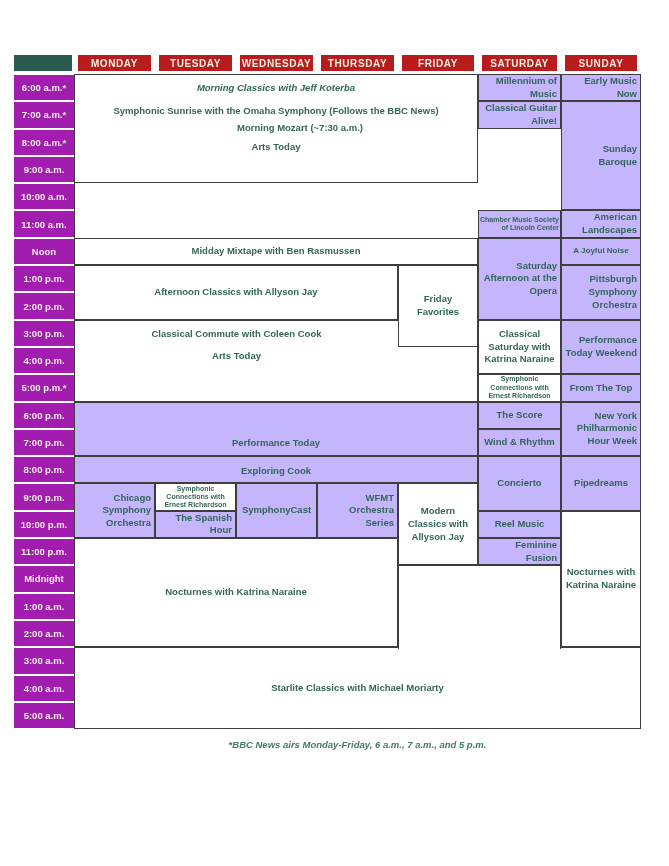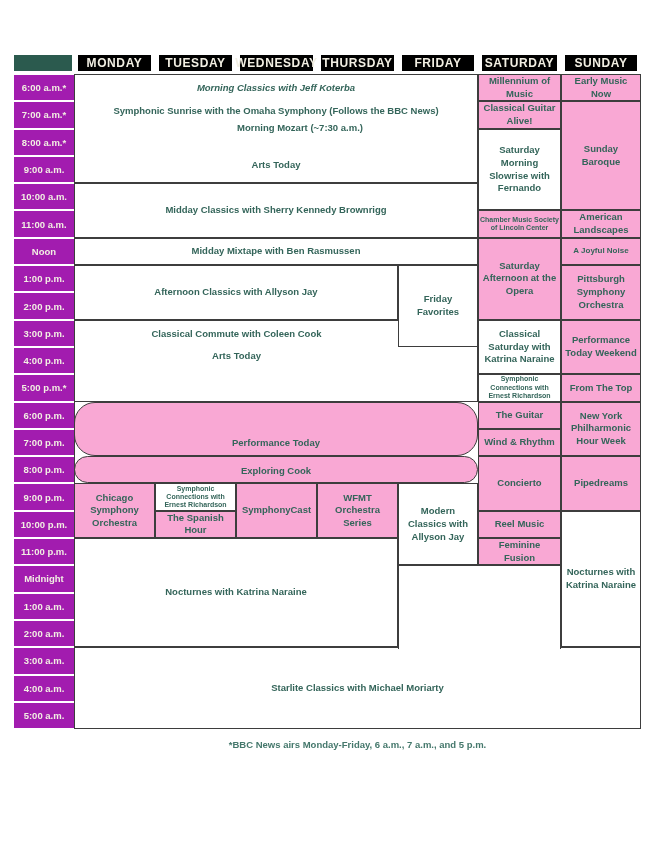--- a/index.html
+++ b/index.html
@@ -9,59 +9,59 @@
     -webkit-font-smoothing:antialiased;
   }
   .schedule{
     position:absolute;left:14px;top:55px;
     display:grid;
     grid-template-columns:60px 81px 81px 81px 81px 80px 83px 80px;
     grid-template-rows:19px repeat(24,27.3px);
   }
   
   .day-header{
-    background:#000000;color:#f2efe3;font-weight:bold;font-size:12px;
+    background:#b91c1c;color:#f2efe3;font-weight:bold;font-size:10px;
     letter-spacing:.6px;display:flex;align-items:center;justify-content:center;
     margin:0 4px 3px 4px;
   }
   .corner{background:#2b5a4e;margin:0 2px 3px 0;}
   .time-cell{
     background:#a21caf;color:#f2efe3;font-weight:bold;font-size:9.5px;
     display:flex;align-items:center;justify-content:center;text-align:center;
     margin:1px 0;
   }
   
   .cell{
     border:1px solid #3d3d3d;background:#ffffff;
     display:flex;align-items:center;justify-content:center;flex-direction:column;
     text-align:center;color:#34655a;font-weight:bold;font-size:9.5px;line-height:1.35;
     padding:1px 3px;box-sizing:border-box;position:relative;
   }
-  .beige{background:#f9a8d4;}
+  .beige{background:#c4b5fd;text-align:right;}
   .small{font-size:7px;line-height:1.2;padding:1px;}
   .smallish{font-size:8px;}
   .top{justify-content:flex-start;}
-  .bottom{justify-content:flex-end;padding-bottom:5px;border-radius:21px;}
+  .bottom{justify-content:flex-end;padding-bottom:5px;}
   .z2{z-index:2;justify-content:center;}
   .no-bottom{border-bottom:none;margin-bottom:-2px;}
   
   .morning-block{padding-top:7px;}
   .morning-block .l1{margin-bottom:10px;font-style:italic;}
   .morning-block .l2{margin-bottom:4px;}
-  .morning-block .l3{margin-bottom:25px;padding-left:48px;}
+  .morning-block .l3{margin-bottom:7px;padding-left:48px;}
   
   .commute-block{padding-top:7px;padding-right:82px;}
   .commute-block .l1{margin-bottom:10px;}
   
   .grid-outline{
     grid-area:2/2/26/9;border:1px solid #3d3d3d;pointer-events:none;z-index:5;
   }
   .footnote{
     position:absolute;left:74px;top:739px;width:567px;text-align:center;
-    color:#45786c;font-weight:bold;font-size:9.5px;
+    color:#45786c;font-weight:bold;font-size:9.5px;font-style:italic;
   }
 </style>
 </head>
 <body>
 
 <div class="schedule">
 
   <div class="corner" style="grid-area:1/1"></div>
   <div class="day-header" style="grid-area:1/2">MONDAY</div>
   <div class="day-header" style="grid-area:1/3">TUESDAY</div>
@@ -95,23 +95,20 @@
   <div class="time-cell" style="grid-area:23/1">3:00 a.m.</div>
   <div class="time-cell" style="grid-area:24/1">4:00 a.m.</div>
   <div class="time-cell" style="grid-area:25/1">5:00 a.m.</div>
 
   <div class="cell top morning-block" style="grid-area:2/2/6/7">
     <span class="l1">Morning Classics with Jeff Koterba</span>
     <span class="l2">Symphonic Sunrise with the Omaha Symphony (Follows the BBC News)</span>
     <span class="l3">Morning Mozart (~7:30 a.m.)</span>
     <span class="l4">Arts Today</span>
   </div>
-  <div class="cell" style="grid-area:6/2/8/7">
-    <span>Midday Classics with Sherry Kennedy Brownrigg</span>
-  </div>
   <div class="cell" style="grid-area:8/2/9/7">
     <span>Midday Mixtape with Ben Rasmussen</span>
   </div>
   <div class="cell" style="grid-area:9/2/11/6">
     <span>Afternoon Classics with Allyson Jay</span>
   </div>
   <div class="cell top commute-block" style="grid-area:11/2/14/7">
     <span class="l1">Classical Commute with Coleen Cook</span>
     <span class="l2">Arts Today</span>
   </div>
@@ -149,37 +146,34 @@
   <div class="cell" style="grid-area:23/2/26/9">
     <span>Starlite Classics with Michael Moriarty</span>
   </div>
 
   <div class="cell beige" style="grid-area:2/7/3/8">
     <span>Millennium of Music</span>
   </div>
   <div class="cell beige" style="grid-area:3/7/4/8">
     <span>Classical Guitar Alive!</span>
   </div>
-  <div class="cell" style="grid-area:4/7/7/8">
-    <span>Saturday Morning Slowrise with Fernando</span>
-  </div>
   <div class="cell beige small" style="grid-area:7/7/8/8">
     <span>Chamber Music Society of Lincoln Center</span>
   </div>
   <div class="cell beige" style="grid-area:8/7/11/8">
     <span>Saturday Afternoon at the Opera</span>
   </div>
   <div class="cell" style="grid-area:11/7/13/8">
     <span>Classical Saturday with Katrina Naraine</span>
   </div>
   <div class="cell small" style="grid-area:13/7/14/8">
     <span>Symphonic Connections with Ernest Richardson</span>
   </div>
   <div class="cell beige" style="grid-area:14/7/15/8">
-    <span>The Guitar</span>
+    <span>The Score</span>
   </div>
   <div class="cell beige" style="grid-area:15/7/16/8">
     <span>Wind &amp; Rhythm</span>
   </div>
   <div class="cell beige" style="grid-area:16/7/18/8">
     <span>Concierto</span>
   </div>
   <div class="cell beige" style="grid-area:18/7/19/8">
     <span>Reel Music</span>
   </div>

